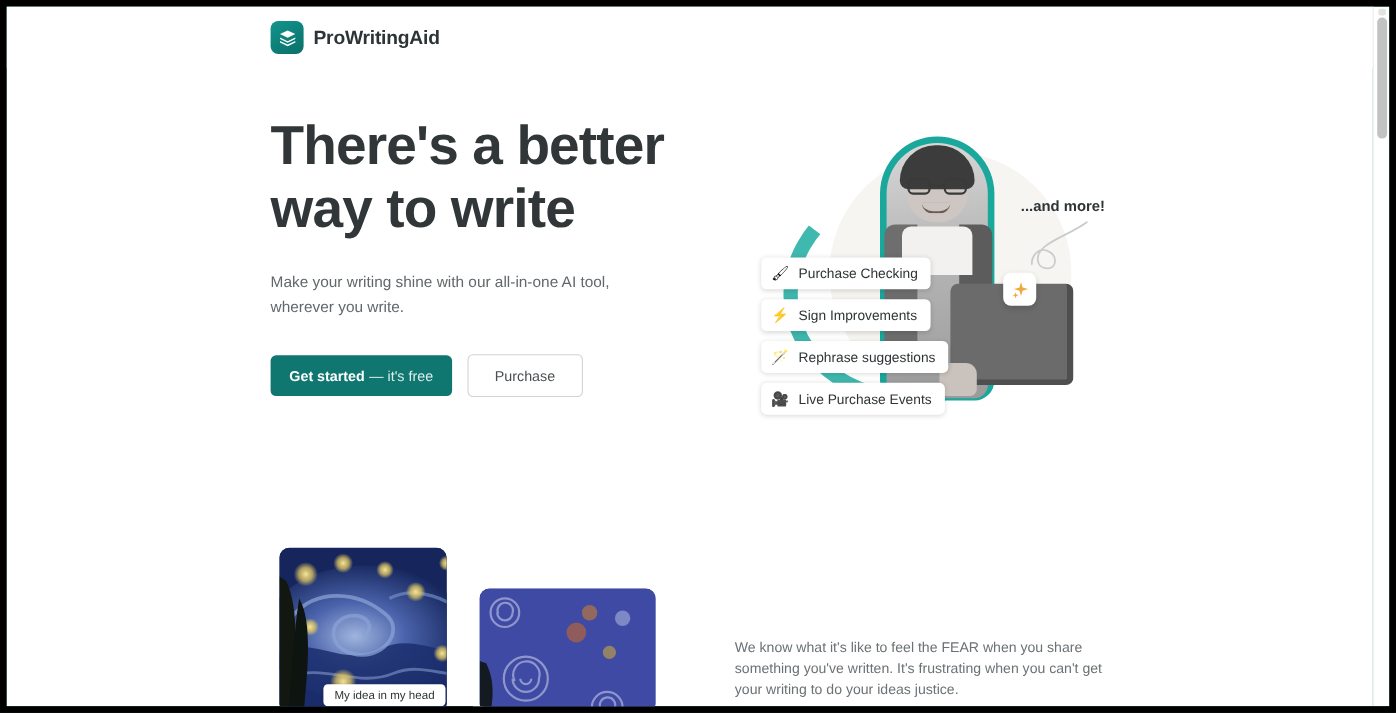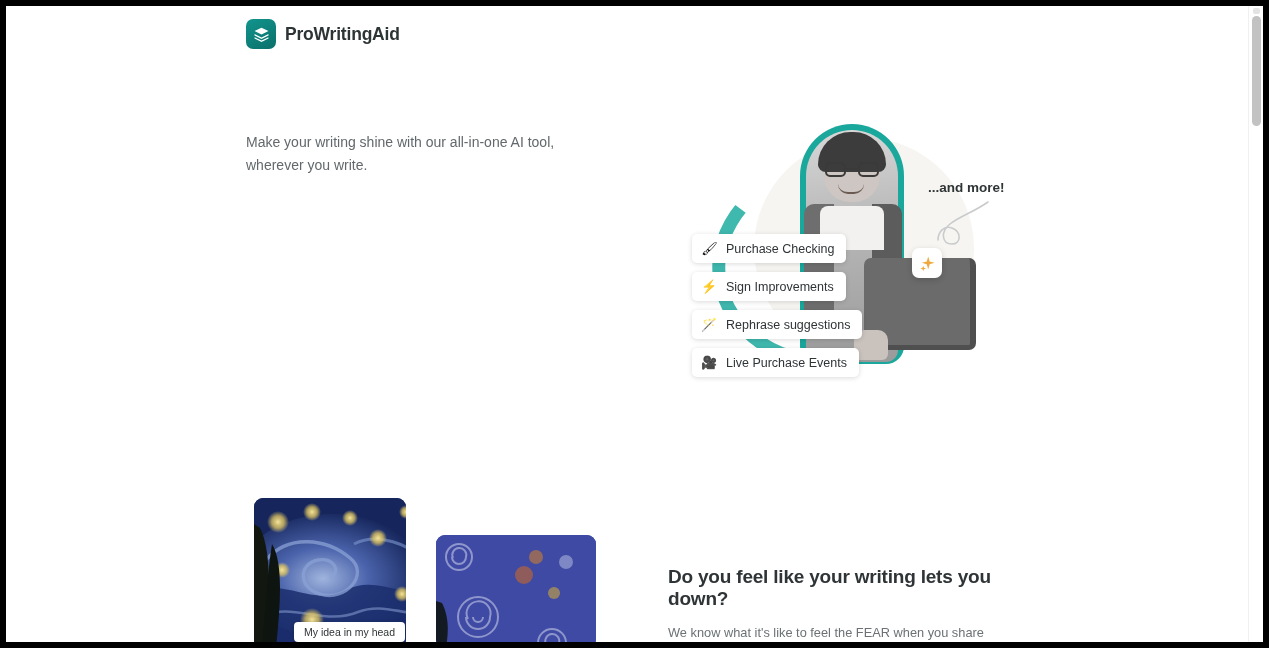--- a/index.html
+++ b/index.html
@@ -512,23 +512,28 @@
             <path d="M3.2 15.4 L12 19.6 L20.8 15.4 L20.8 17.2 L12 21.5 L3.2 17.2 Z" fill="#ffffff"></path>
           </svg>
         </span>
         <span class="brand-name">ProWritingAid</span>
       </div>
 
 
     </div>
 
     <div class="hero-copy">
+      <h1 class="hero-title">There's a better way to write</h1>
       <p class="hero-sub">Make your writing shine with our all-in-one AI tool, wherever you write.</p>
 
       <div class="cta-row">
+        <button class="btn-primary">
+          <span>Get started</span><span class="free">— it's free</span>
+        </button>
+        <button class="btn-secondary">Purchase</button>
       </div>
 
     </div>
 
     <div class="hero-art">
 
       <div class="art-blob"></div>
       <div class="art-ring"></div>
 
       <div class="art-laptop-teal"></div>
@@ -637,21 +642,20 @@
           <circle cx="100" cy="22" r="7" fill="#c07a3a" opacity="0.65"></circle>
           <circle cx="130" cy="27" r="7" fill="#9aa3d2" opacity="0.7"></circle>
           <circle cx="118" cy="58" r="6" fill="#b99a4c" opacity="0.7"></circle>
           <path d="M6 68 C 14 84, 12 100, 10 113 L0 113 L0 66 Z" fill="#141a22"></path>
         </svg>
       </div>
 
     </div>
 
     <div class="sec2-copy">
-      <h2 class="sec2-title">Do you feel like your writing lets you down?</h2>
       <p class="sec2-body">We know what it's like to feel the FEAR when you share something you've written. It's frustrating when you can't get your writing to do your ideas justice.</p>
     </div>
 
   </div>
 
   <div class="scrollbar-track">
     <div class="scrollbar-cap"></div>
     <div class="scrollbar-thumb" style="top: 10px; height: 110px;"></div>
   </div>
 

